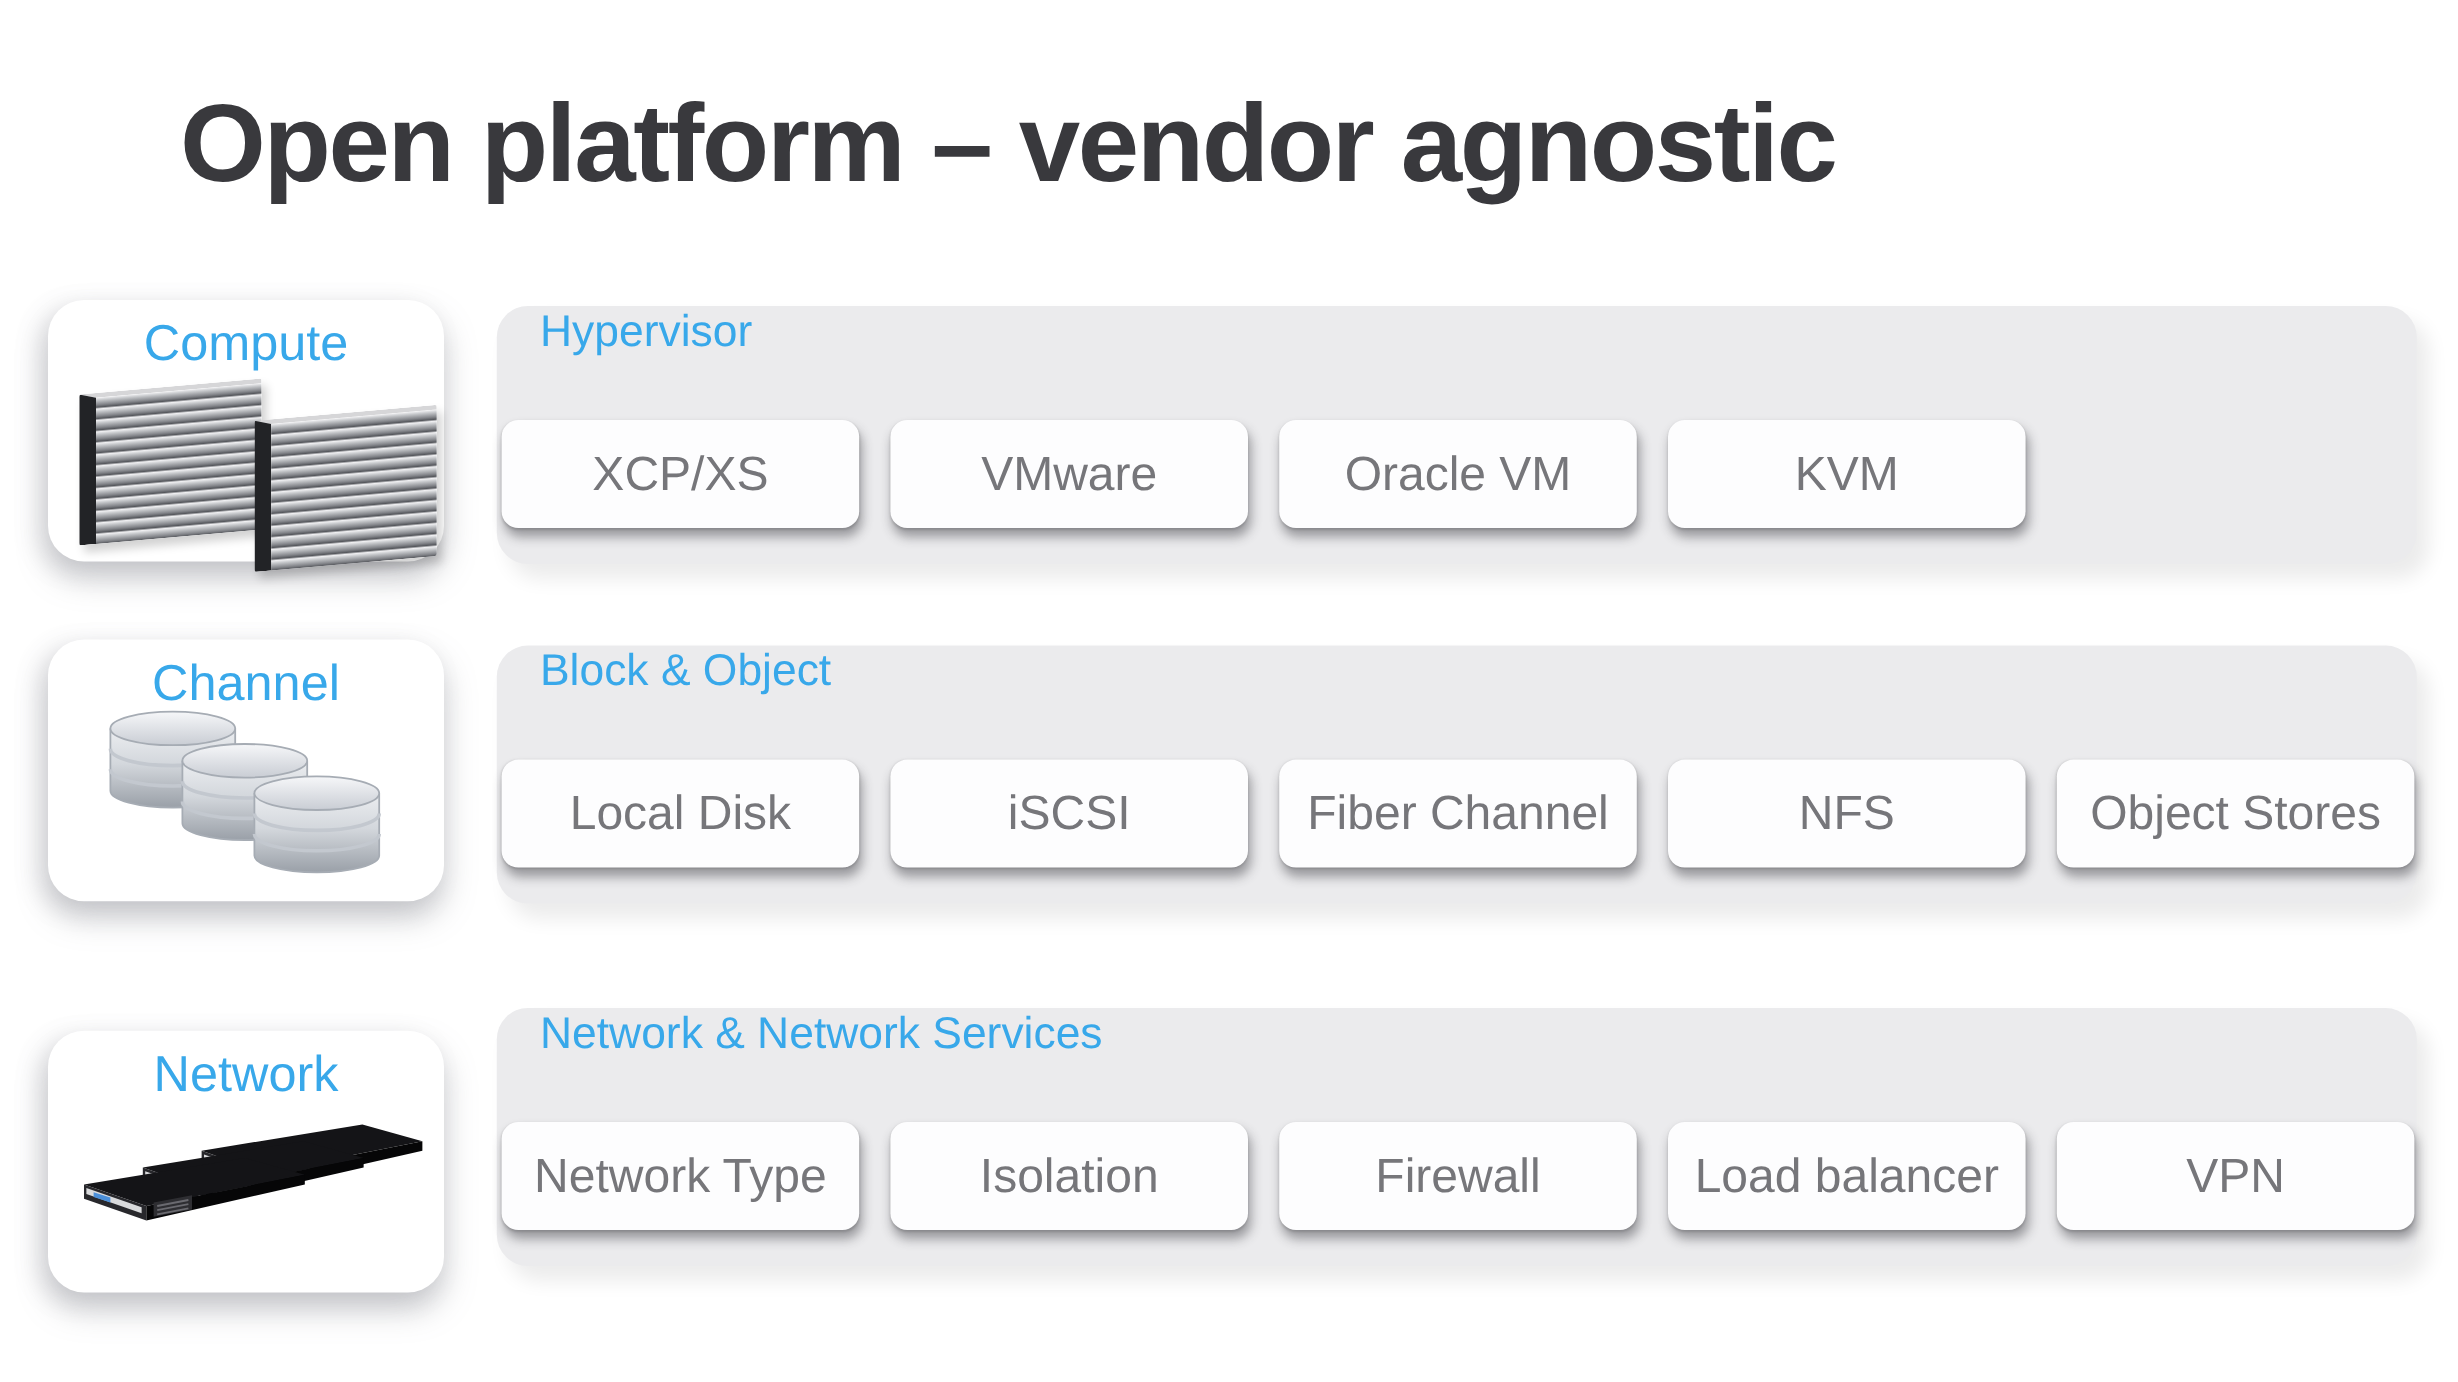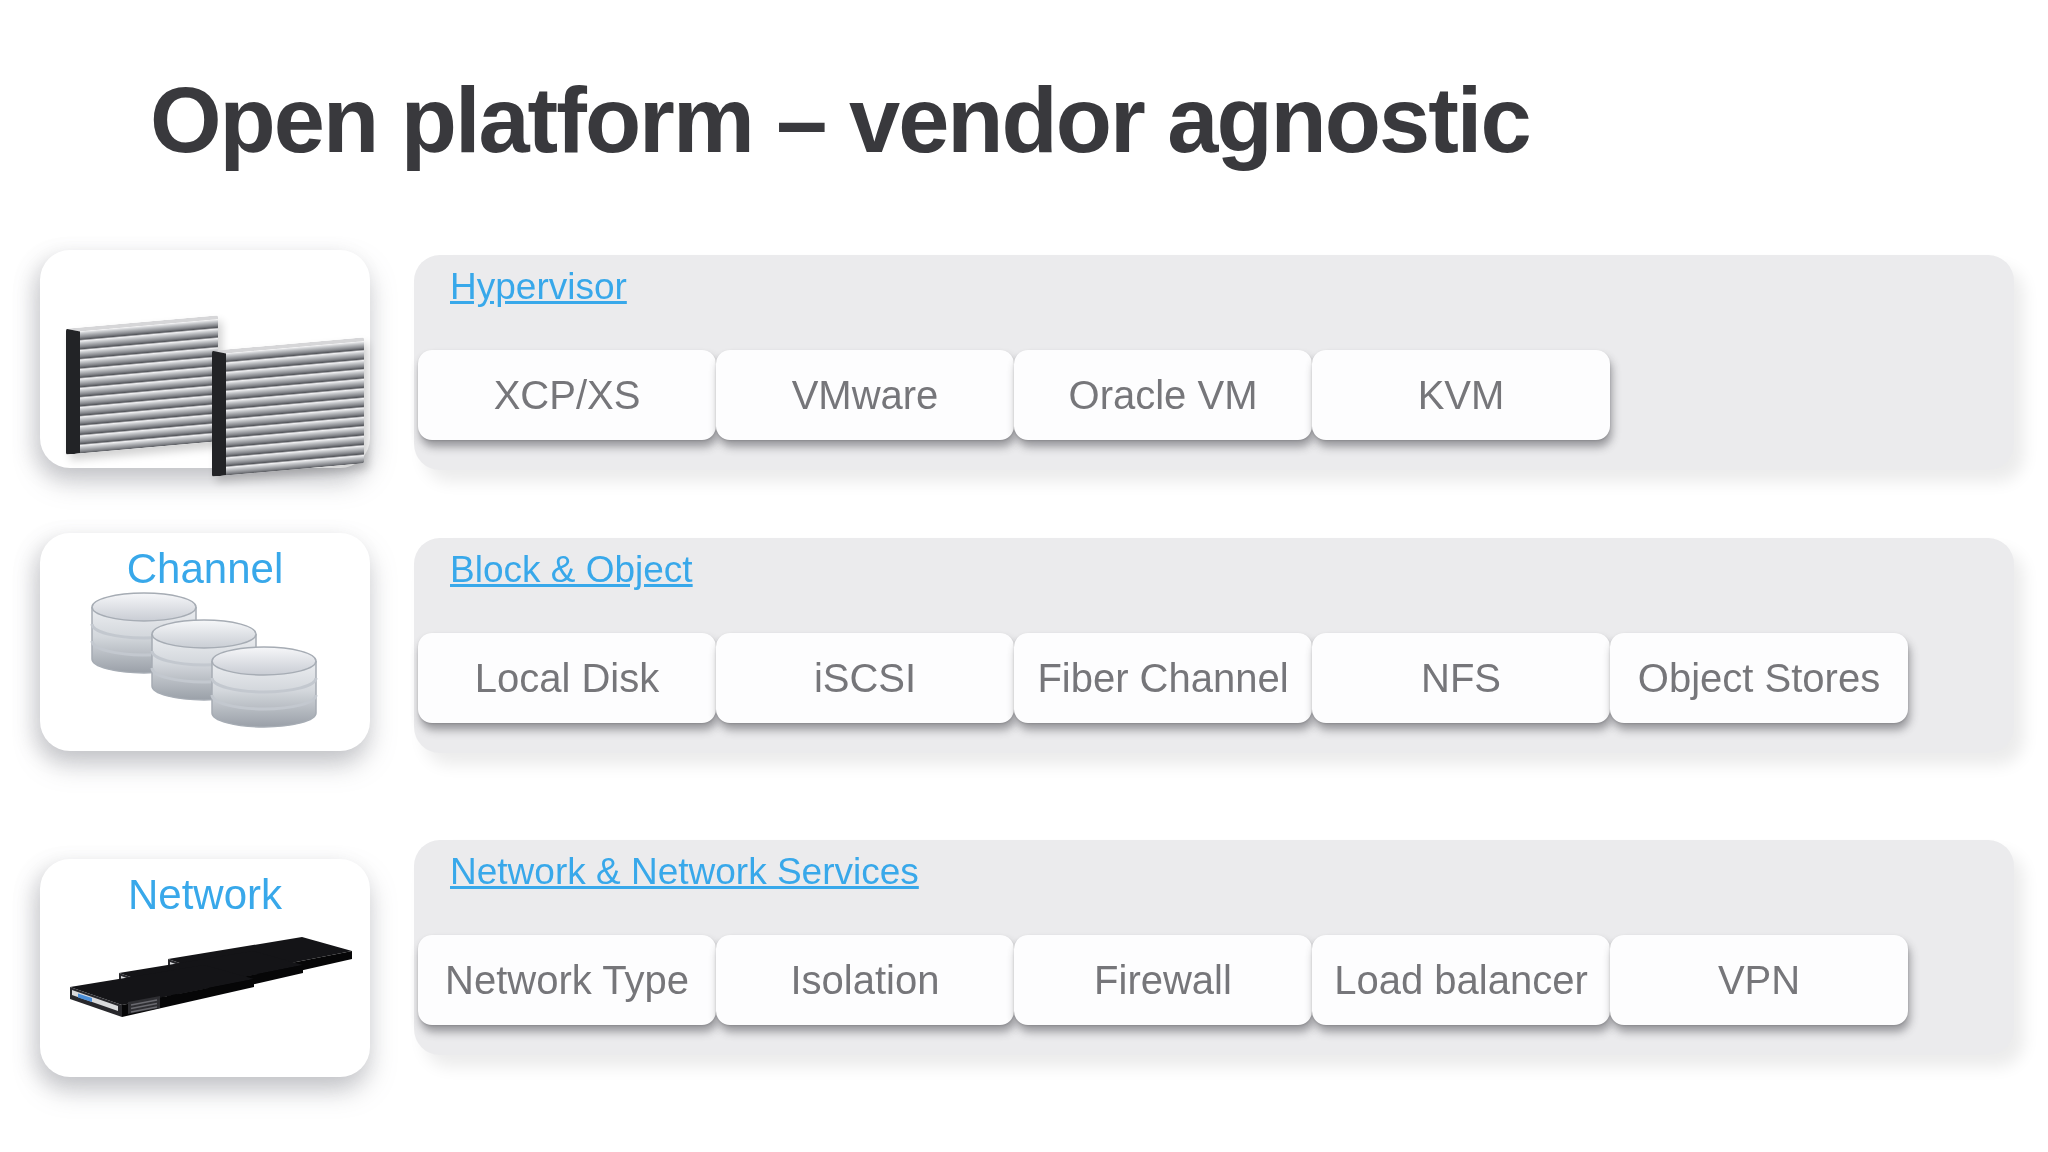--- a/index.html
+++ b/index.html
@@ -33,26 +33,26 @@
   
   .panel {
     position:absolute; left:414px; width:1600px; height:215px;
     background:#ebebed; border-radius:26px;
     box-shadow: 10px 12px 16px rgba(0,0,0,0.08);
   }
   .panel-p1 { top:255px; }
   .panel-p2 { top:538px; }
   .panel-p3 { top:840px; }
   .panel-label {
-    position:absolute; left:36px; top:11px;
-    font-size:37px; color:#38a8ea; white-space:nowrap;text-decoration:underline;
+    position:absolute; left:36px; top:0;
+    font-size:37px; color:#38a8ea; white-space:nowrap;
   }
   .options {
     position:absolute; left:4px; top:95px;
-    display:flex; 
+    display:flex; gap:26px;
   }
   .option {
     width:298px; height:90px; flex:0 0 auto;
     background:#fdfdfe; border-radius:14px;
     display:flex; align-items:center; justify-content:center;
     text-align:center; overflow:visible;
     font-size:40px; line-height:47px; color:#76767a;
     box-shadow: 2px 7px 9px rgba(55,55,62,0.45), 0 1px 2px rgba(0,0,0,0.15);
   }
 
@@ -107,20 +107,21 @@
       <line x1="75" y1="51" x2="101" y2="46" stroke="#6a6a70" stroke-width="1.5"></line>
     </g>
   </defs>
 </svg>
 
 <div>
 
   <h1 class="slide-title">Open platform – vendor agnostic</h1>
 
   <div class="category-card card-c1">
+    <div class="card-label">Compute</div>
     <div class="compute-icon">
       <div class="server-stack stack-1"></div>
       <div class="server-stack stack-2"></div>
     </div>
   </div>
   <div class="panel panel-p1">
     <div class="panel-label">Hypervisor</div>
     <div class="options">
       <div class="option">XCP/XS</div>
       <div class="option">VMware</div>

